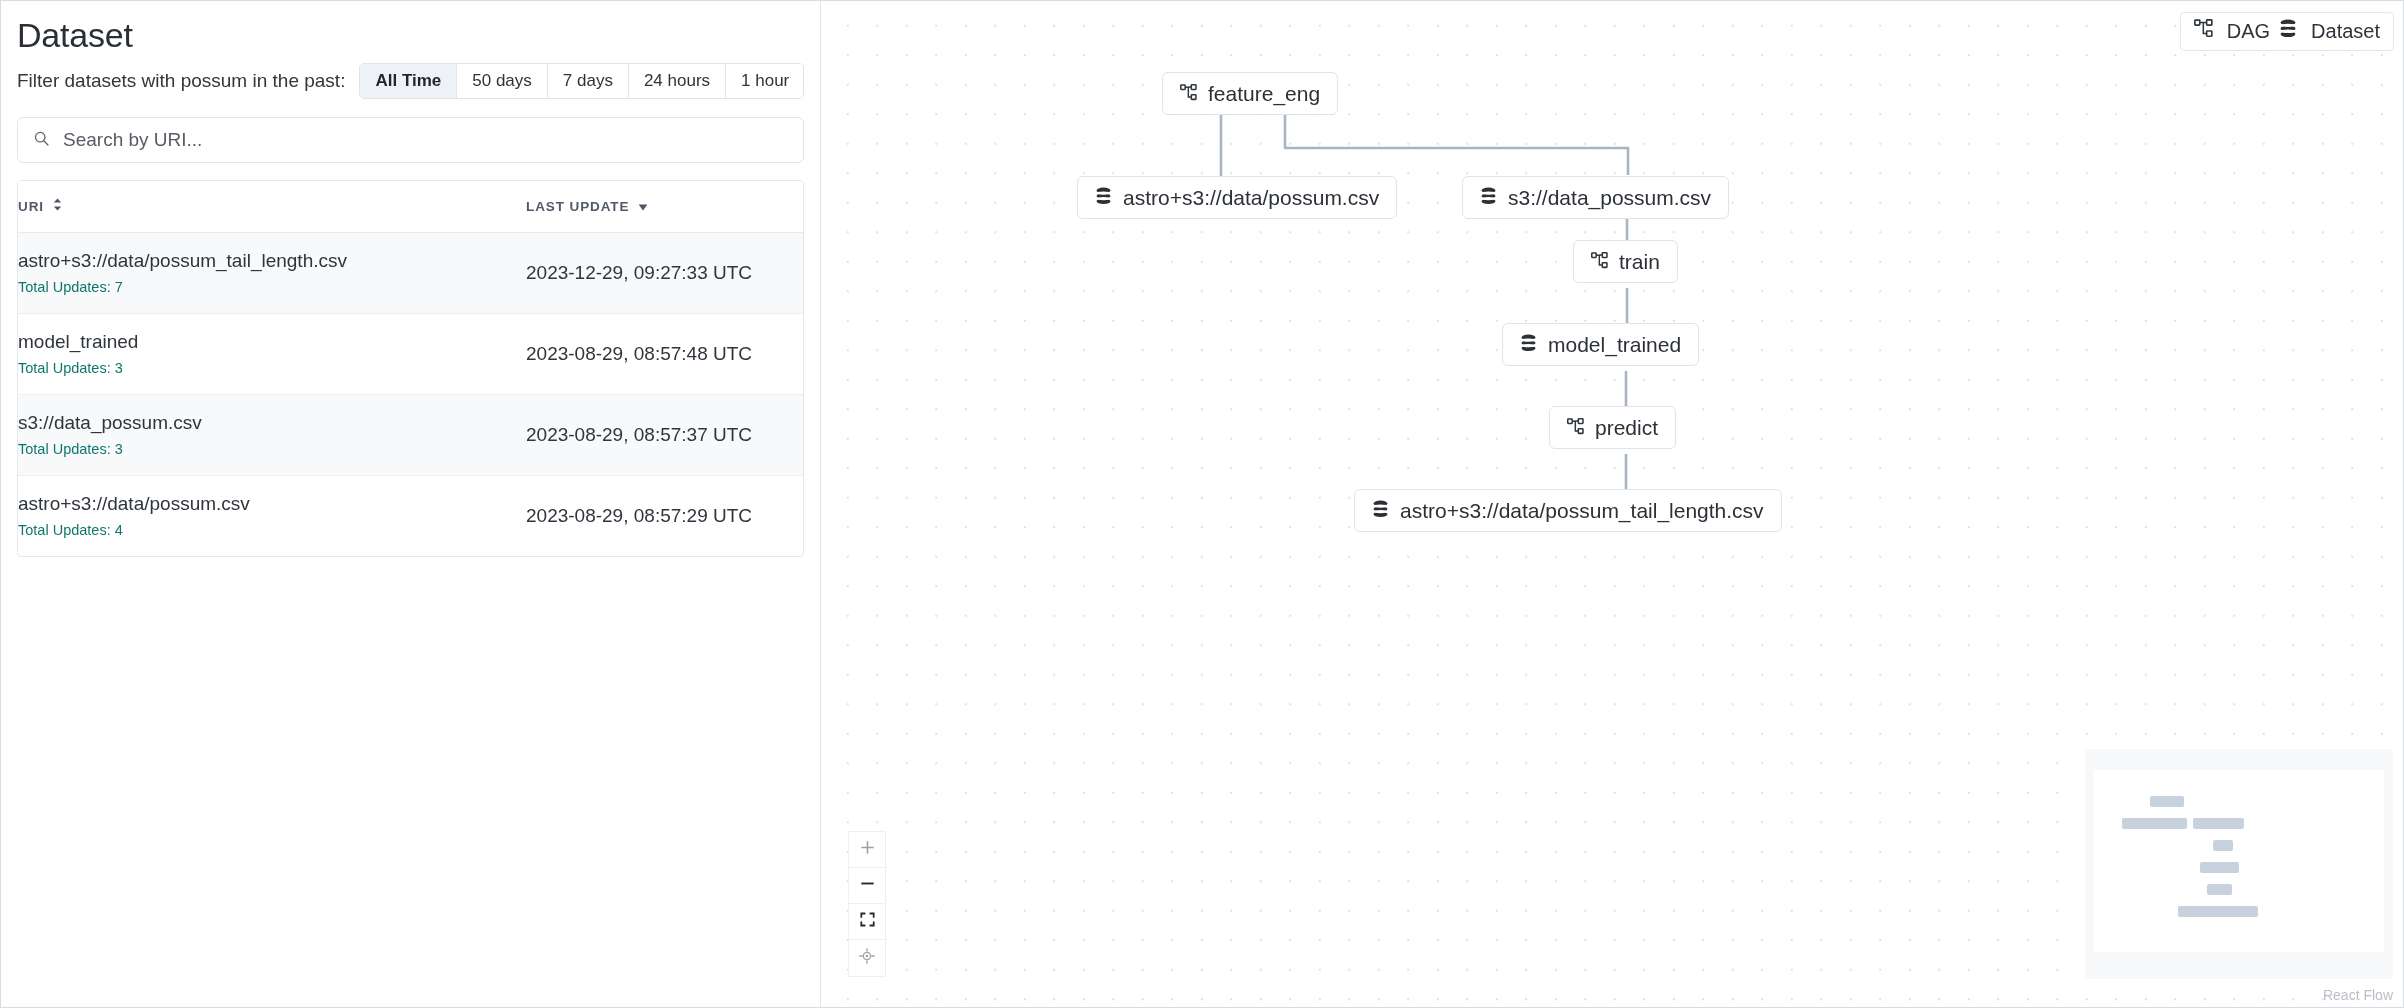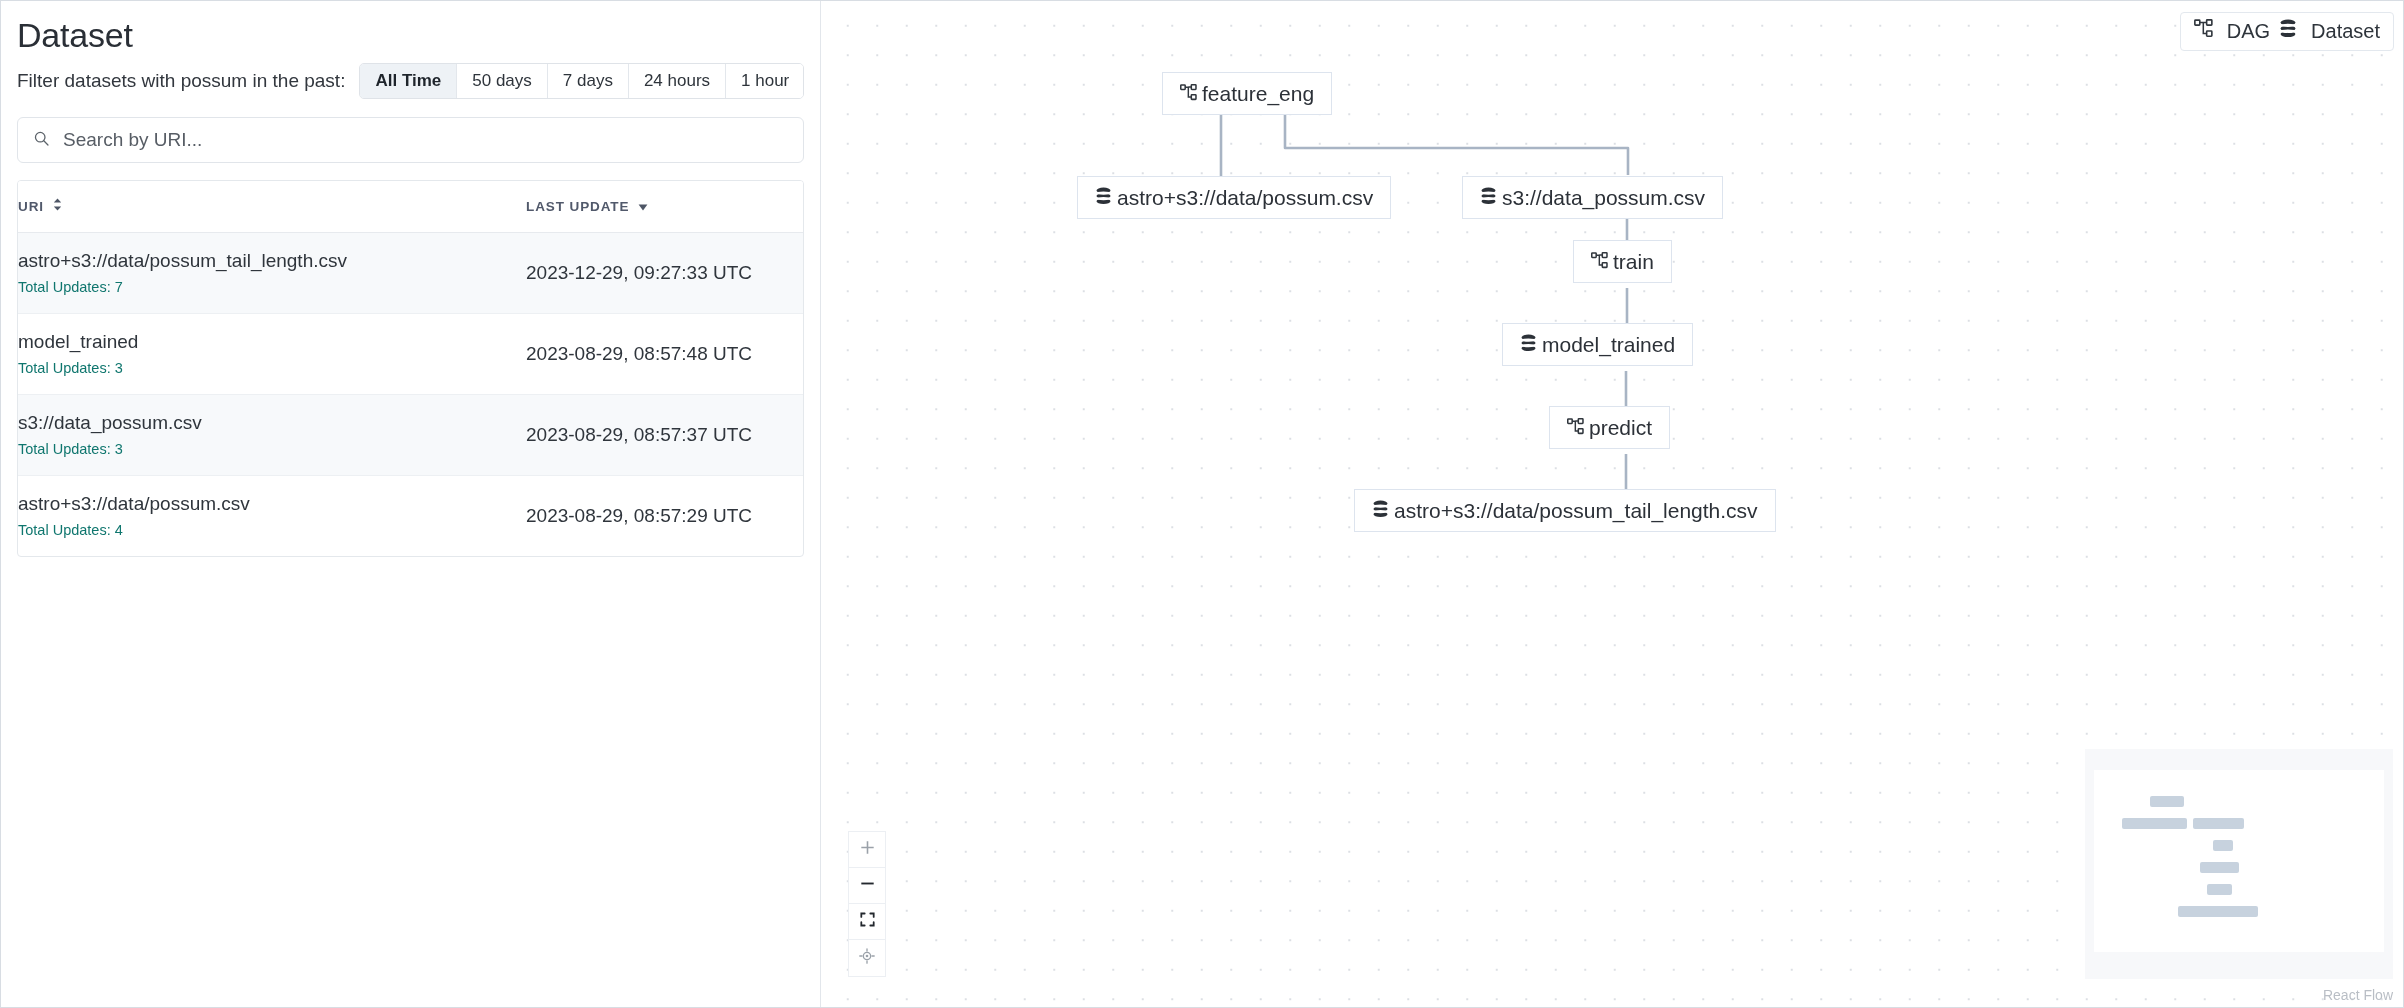--- a/index.html
+++ b/index.html
@@ -174,24 +174,24 @@
     position: absolute; left: 0; top: 0;
     width: 100%; height: 100%;
     pointer-events: none;
     z-index: 1;
   }
   .node {
     position: absolute;
     z-index: 3;
     background: #ffffff;
     border: 1px solid #dde4ee;
-    border-radius: 0;
+    border-radius: 6px;
     display: flex;
     align-items: center;
-    gap: 5px;
+    gap: 11px;
     padding: 0 17px;
     height: 43px;
     font-size: 21px;
     color: #2c3138;
     white-space: nowrap;
     cursor: pointer;
     box-shadow: 0 0 0 0 rgba(0,0,0,0);
   }
   .node .nlabel { line-height: 1; position: relative; top: 0px; }
 

